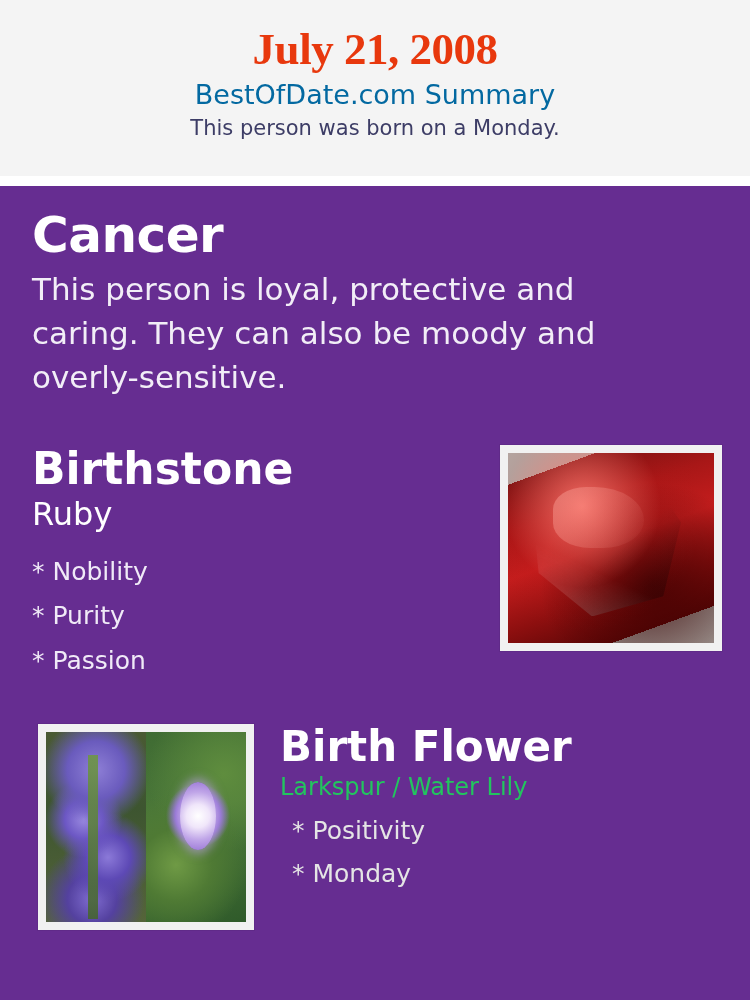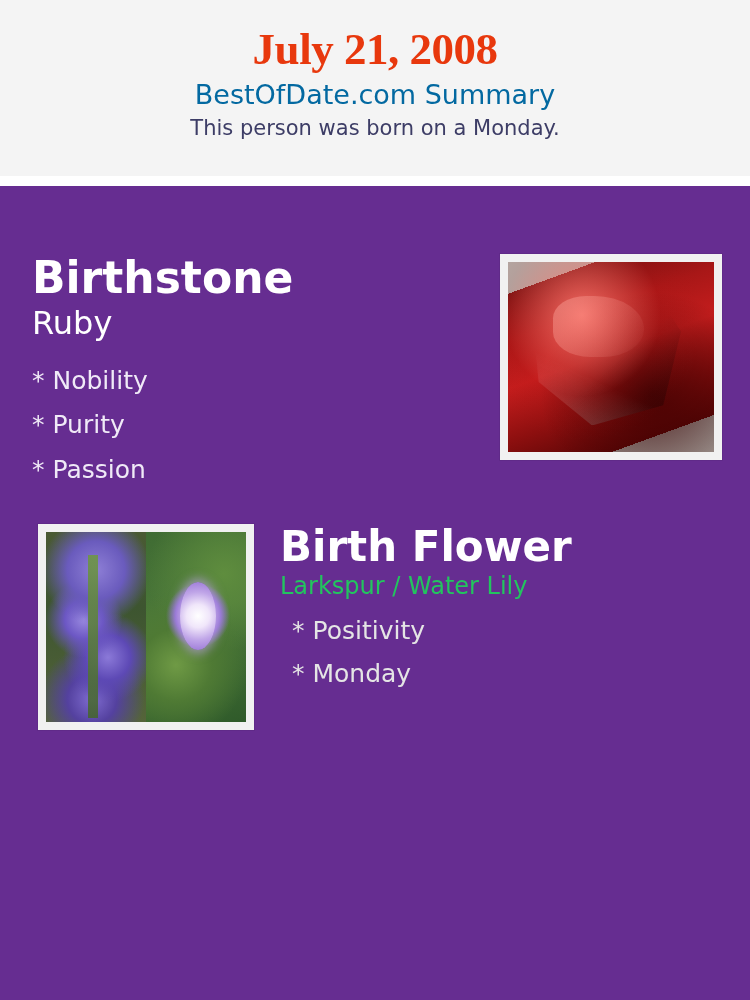--- a/index.html
+++ b/index.html
@@ -151,21 +151,21 @@
     left: 22%;
     top: 18%;
     width: 44%;
     height: 32%;
     background: linear-gradient(120deg, rgba(255,170,160,0.45), rgba(255,255,255,0));
     border-radius: 40% 60% 50% 45%;
   }
 
   
   .flower-section {
-    margin-top: 32px;
+    margin-top: 41px;
     position: relative;
     min-height: 210px;
   }
   .flower-photo-frame {
     position: absolute;
     left: 6px;
     top: 0;
     width: 216px;
     height: 206px;
   }
@@ -250,20 +250,24 @@
   <div class="header">
     <div class="header-date">July 21, 2008</div>
     <div class="header-summary">BestOfDate.com Summary</div>
     <div class="header-born">This person was born on a Monday.</div>
   </div>
 
   <div class="divider"></div>
 
   <div class="body">
 
+    <div class="zodiac-section">
+      <div class="sign-name">Cancer</div>
+      <div class="sign-desc">This person is loyal, protective and caring. They can also be moody and overly-sensitive.</div>
+    </div>
 
     <div class="stone-section">
       <div class="stone-text">
         <div class="section-title">Birthstone</div>
         <div class="section-sub">Ruby</div>
         <div class="bullet">* Nobility</div>
         <div class="bullet">* Purity</div>
         <div class="bullet">* Passion</div>
       </div>
       <div class="photo-frame stone-photo-frame">

